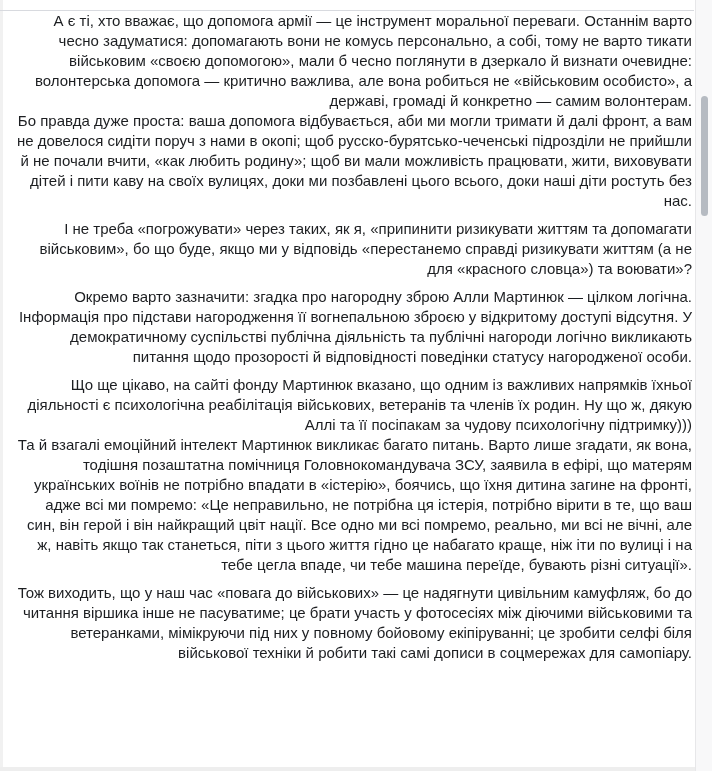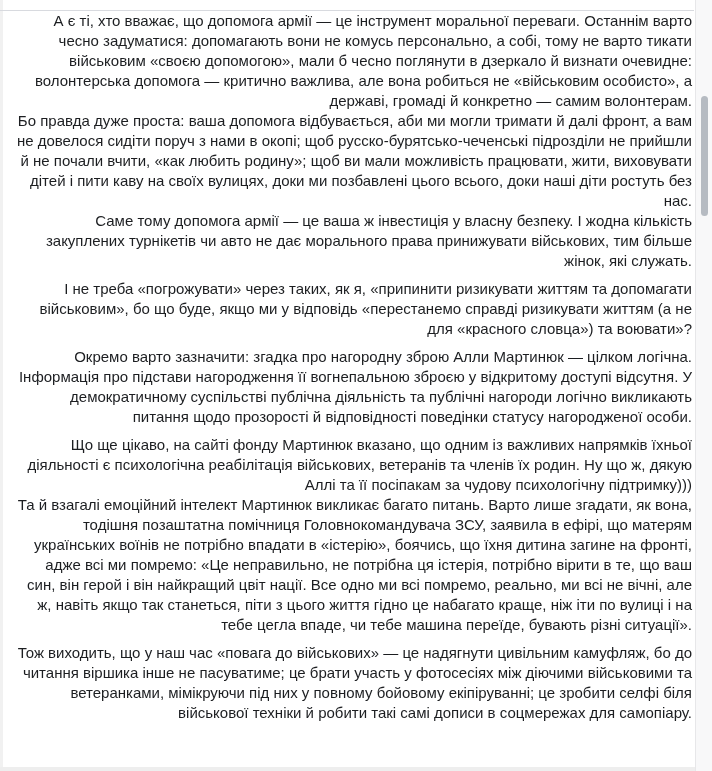--- a/index.html
+++ b/index.html
@@ -79,21 +79,20 @@
 <div class="page">
 
   <div class="left-edge"></div>
 
   <div class="top-divider"></div>
 
   <div class="post-body">
 
   <p>А є ті, хто вважає, що допомога армії — це інструмент моральної переваги. Останнім варто чесно задуматися: допомагають вони не комусь персонально, а собі, тому не варто тикати військовим «своєю допомогою», мали б чесно поглянути в дзеркало й визнати очевидне: волонтерська допомога — критично важлива, але вона робиться не «військовим особисто», а державі, громаді й конкретно — самим волонтерам.</p>
       <p>Бо правда дуже проста: ваша допомога відбувається, аби ми могли тримати й далі фронт, а вам не довелося сидіти поруч з нами в окопі; щоб русско-бурятсько-чеченські підрозділи не прийшли й не почали вчити, «как любить родину»; щоб ви мали можливість працювати, жити, виховувати дітей і пити каву на своїх вулицях, доки ми позбавлені цього всього, доки наші діти ростуть без нас.</p>
-      <p>Саме тому допомога армії — це ваша ж інвестиція у власну безпеку. І жодна кількість закуплених турнікетів чи авто не дає морального права принижувати військових, тим більше жінок, які служать.</p>
       <p class="gap">І не треба «погрожувати» через таких, як я, «припинити ризикувати життям та допомагати військовим», бо що буде, якщо ми у відповідь «перестанемо справді ризикувати життям (а не для «красного словца») та воювати»?</p>
       <p class="gap">Окремо варто зазначити: згадка про нагородну зброю Алли Мартинюк — цілком логічна. Інформація про підстави нагородження її вогнепальною зброєю у відкритому доступі відсутня. У демократичному суспільстві публічна діяльність та публічні нагороди логічно викликають питання щодо прозорості й відповідності поведінки статусу нагородженої особи.</p>
       <p class="gap">Що ще цікаво, на сайті фонду Мартинюк вказано, що одним із важливих напрямків їхньої діяльності є психологічна реабілітація військових, ветеранів та членів їх родин. Ну що ж, дякую Аллі та її посіпакам за чудову психологічну підтримку)))</p>
       <p>Та й взагалі емоційний інтелект Мартинюк викликає багато питань. Варто лише згадати, як вона, тодішня позаштатна помічниця Головнокомандувача ЗСУ, заявила в ефірі, що матерям українських воїнів не потрібно впадати в «істерію», боячись, що їхня дитина загине на фронті, адже всі ми помремо: «Це неправильно, не потрібна ця істерія, потрібно вірити в те, що ваш син, він герой і він найкращий цвіт нації. Все одно ми всі помремо, реально, ми всі не вічні, але ж, навіть якщо так станеться, піти з цього життя гідно це набагато краще, ніж іти по вулиці і на тебе цегла впаде, чи тебе машина переїде, бувають різні ситуації».</p>
       <p class="gap">Тож виходить, що у наш час «повага до військових» — це надягнути цивільним камуфляж, бо до читання віршика інше не пасуватиме; це брати участь у фотосесіях між діючими військовими та ветеранками, мімікруючи під них у повному бойовому екіпіруванні; це зробити селфі біля військової техніки й робити такі самі дописи в соцмережах для самопіару.</p>
     </div>
 
   <div class="bottom-edge"></div>
 
   <div class="scrollbar-track">

